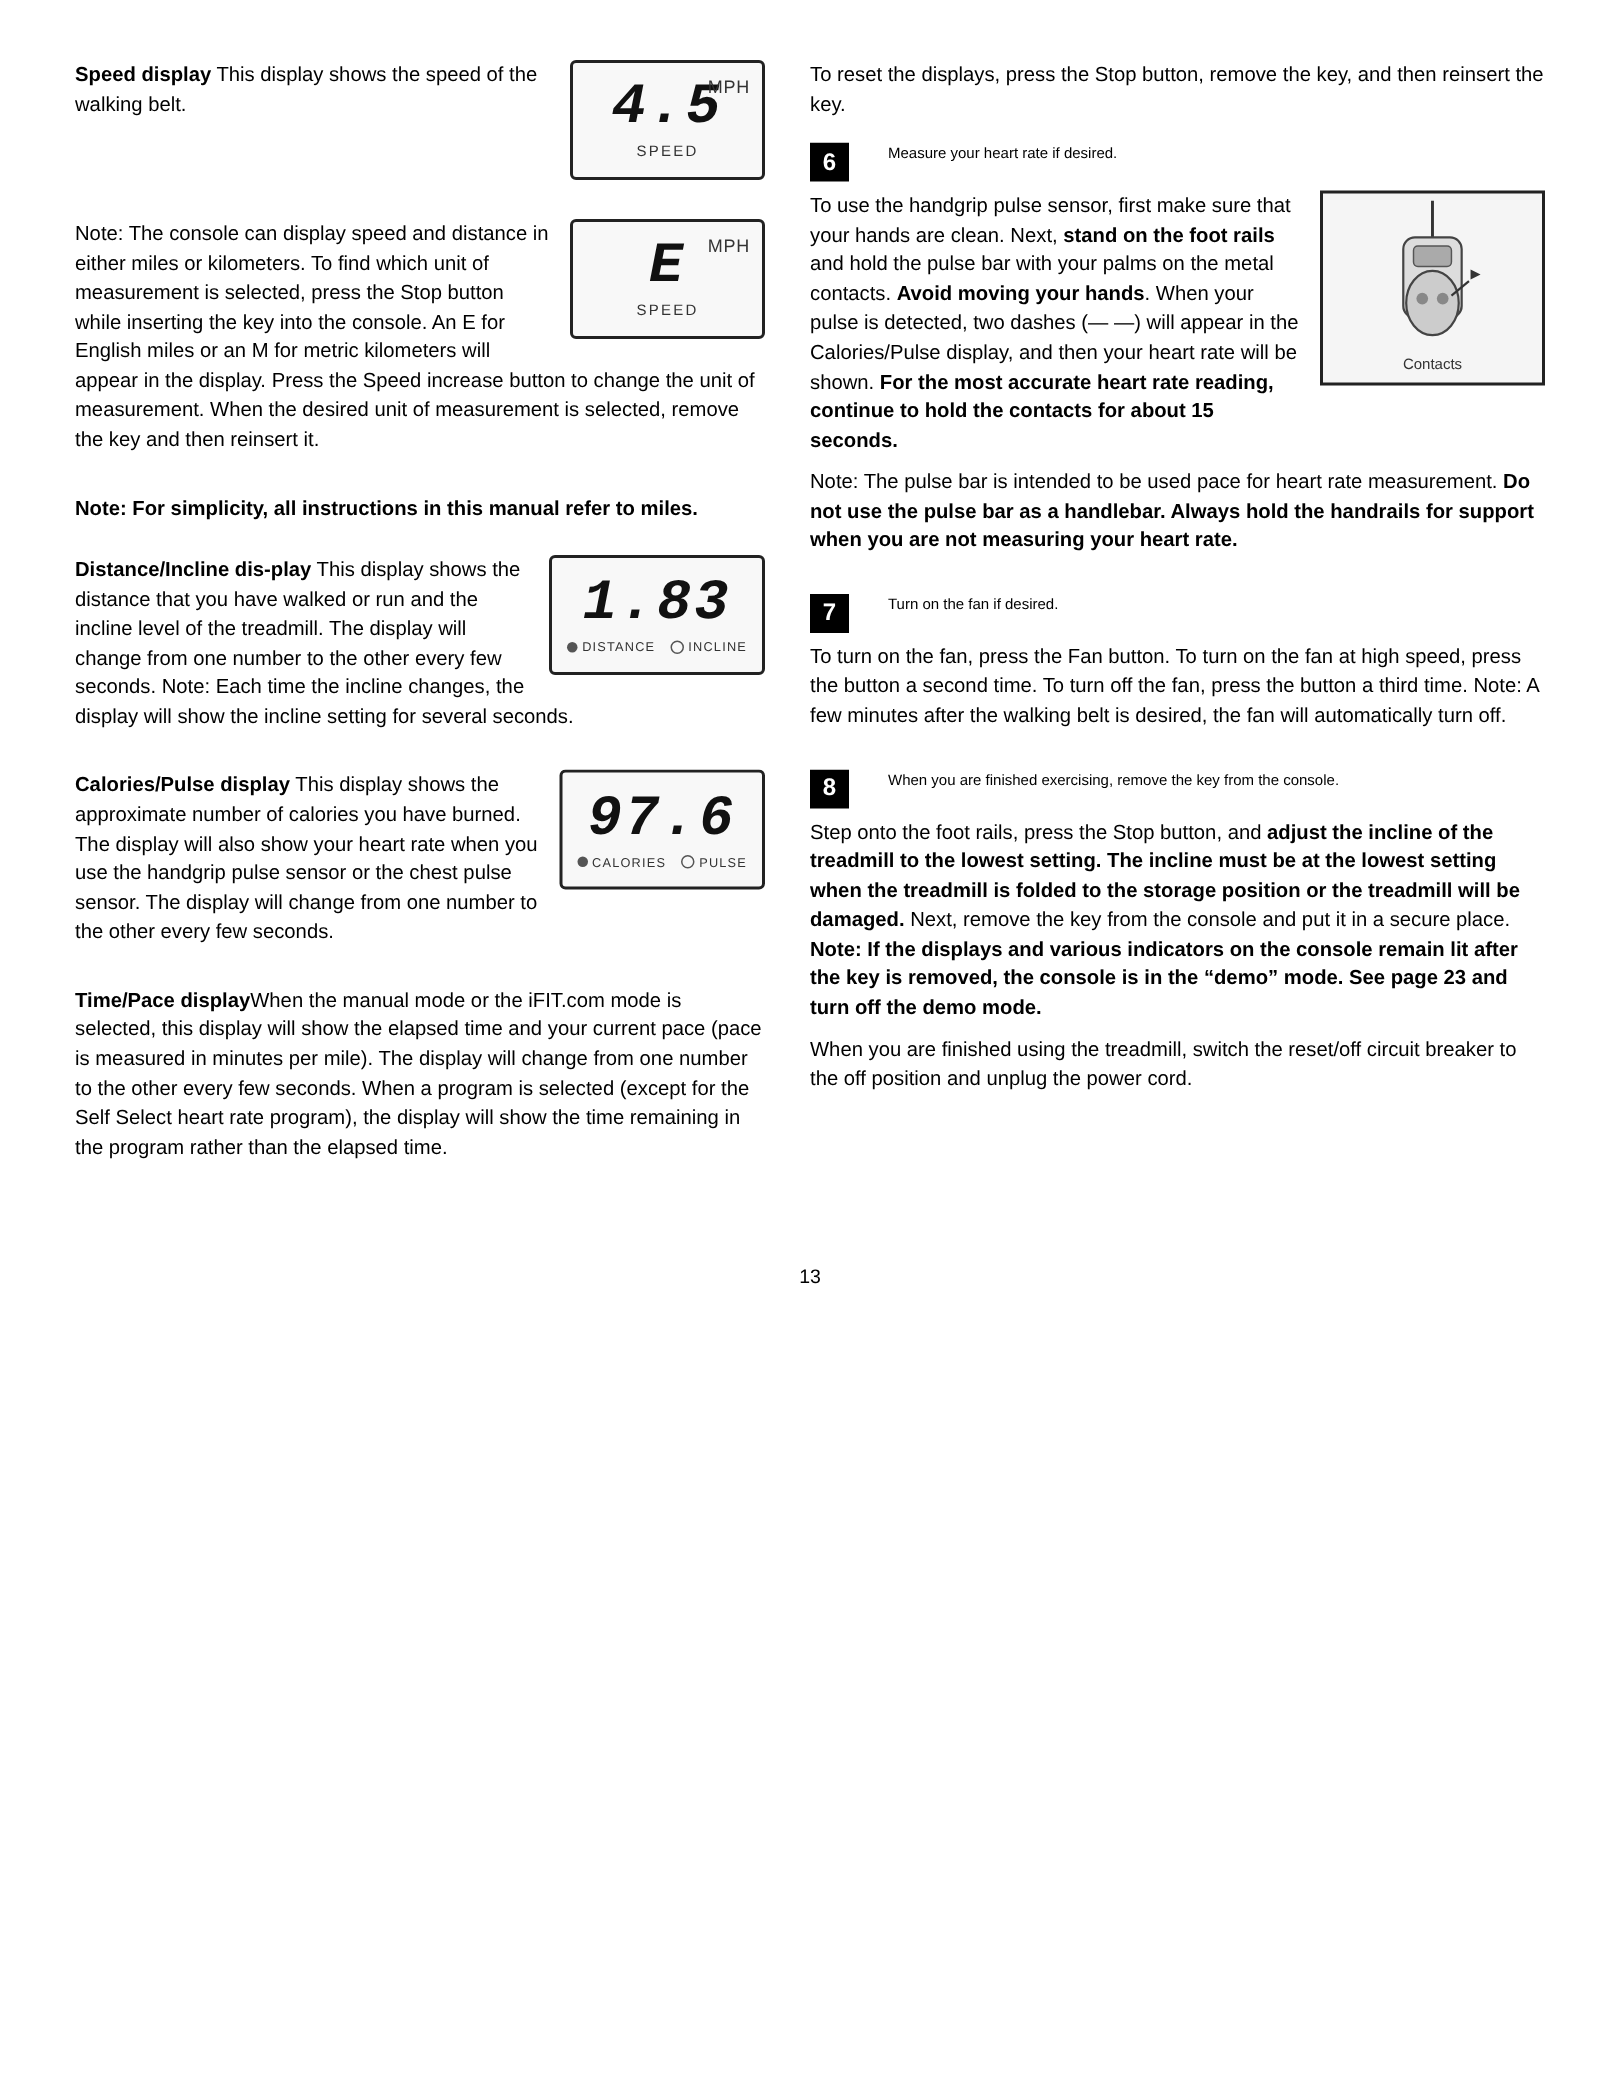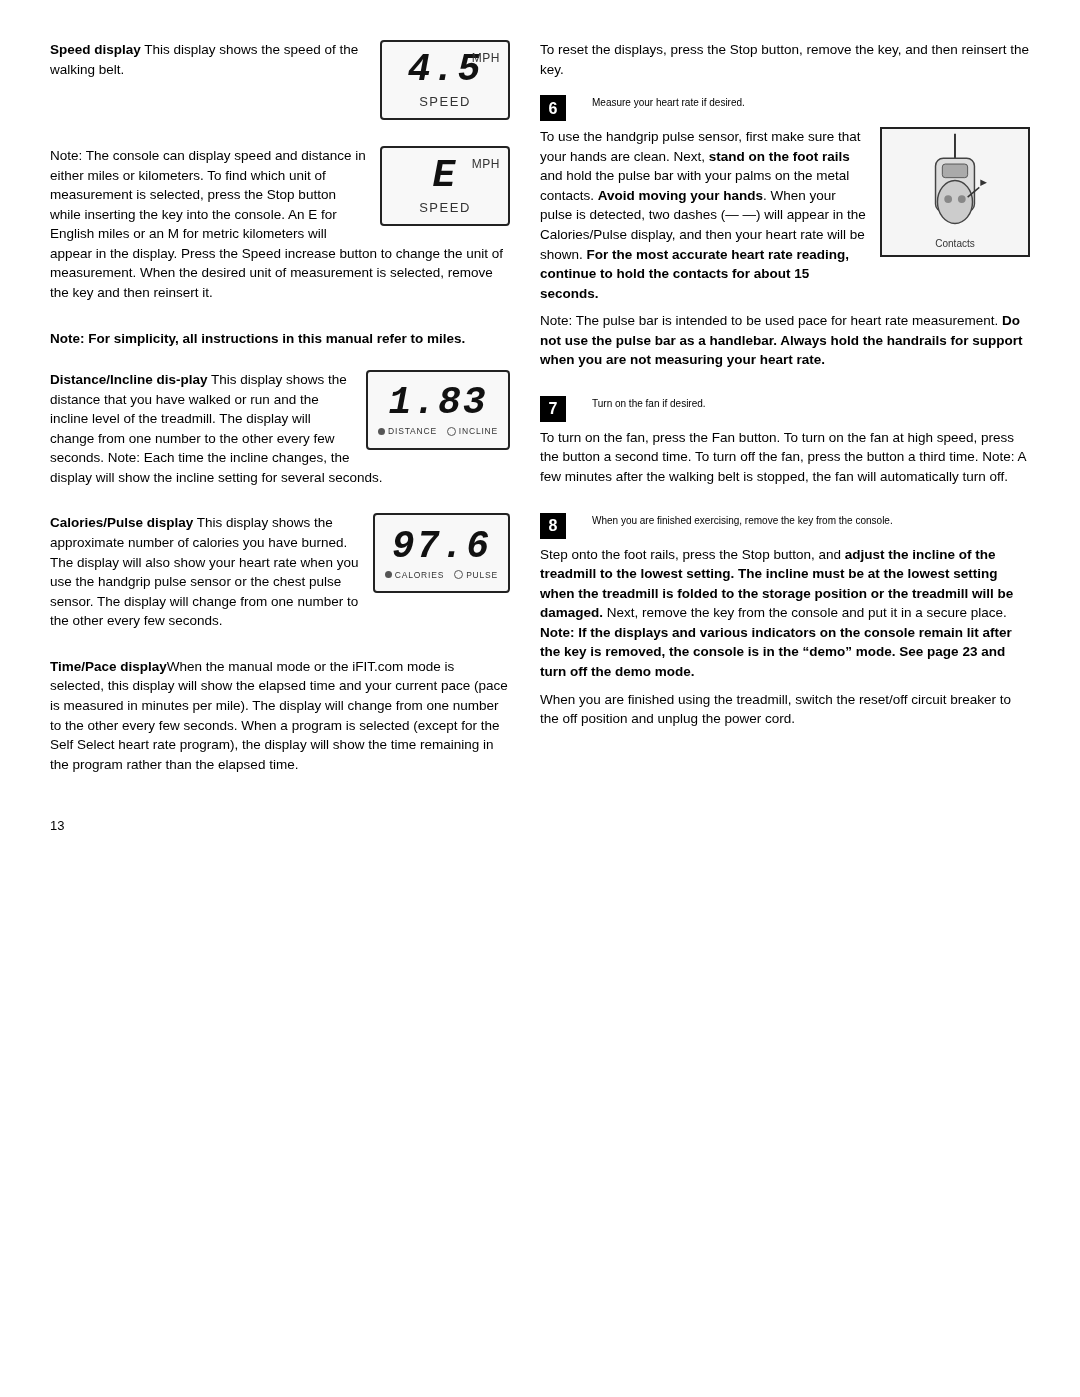--- a/index.html
+++ b/index.html
@@ -7,22 +7,23 @@
       font-family: Arial, Helvetica, sans-serif;
       font-size: 13.5px;
       line-height: 1.45;
       color: #000;
       background: #fff;
       width: 1080px;
       min-height: 1397px;
       padding: 40px 50px;
     }
     .page-num {
+      text-align: center;
       font-size: 13px;
-      margin-top: 17px;
+      margin-top: 42px;
     }
     .two-col {
       display: flex;
       gap: 30px;
     }
     .col-left {
       flex: 0 0 460px;
       max-width: 460px;
     }
     .col-right {
@@ -49,21 +50,21 @@
     .display-box .lcd-value {
       font-family: Liberation Mono, monospace;
       font-size: 38px;
       font-weight: bold;
       letter-spacing: 2px;
       color: #111;
       line-height: 1;
       font-style: italic;
     }
     .display-box .lcd-label {
-      font-size: 13px;
+      font-size: 10px;
       letter-spacing: 1.5px;
       color: #333;
       margin-top: 4px;
       text-transform: uppercase;
     }
     .display-box .lcd-unit {
       font-size: 12px;
       position: absolute;
       top: 8px;
       right: 8px;
@@ -273,21 +274,21 @@
       <p>
         <span>Note: The pulse bar is intended to be used pace for heart rate measurement. </span><b>Do not use the pulse bar as a handlebar. Always hold the handrails for support when you are not measuring your heart rate.</b>
       </p>
     </div>
 
     <div class="section" style="margin-top:10px;">
       <div class="step-header">
         <div class="step-num">7</div>
         <div class="step-title">Turn on the fan if desired.</div>
       </div>
-      <p>To turn on the fan, press the Fan button. To turn on the fan at high speed, press the button a second time. To turn off the fan, press the button a third time. Note: A few minutes after the walking belt is stopped, the fan will automatically turn off.</p>
+      <p>To turn on the fan, press the Fan button. To turn on the fan at high speed, press the button a second time. To turn off the fan, press the button a third time. Note: A few minutes after the walking belt is desired, the fan will automatically turn off.</p>
     </div>
 
     <div class="section" style="margin-top:10px;">
       <div class="step-header">
         <div class="step-num">8</div>
         <div class="step-title">When you are finished exercising, remove the key from the console.</div>
       </div>
       <p>
         <span>Step onto the foot rails, press the Stop button, and </span><b>adjust the incline of the treadmill to the lowest setting. The incline must be at the lowest setting when the treadmill is folded to the storage position or the treadmill will be damaged.</b><span> Next, remove the key from the console and put it in a secure place. </span><b>Note: If the displays and various indicators on the console remain lit after the key is removed, the console is in the “demo” mode. See page 23 and turn off the demo mode.</b>
       </p>

